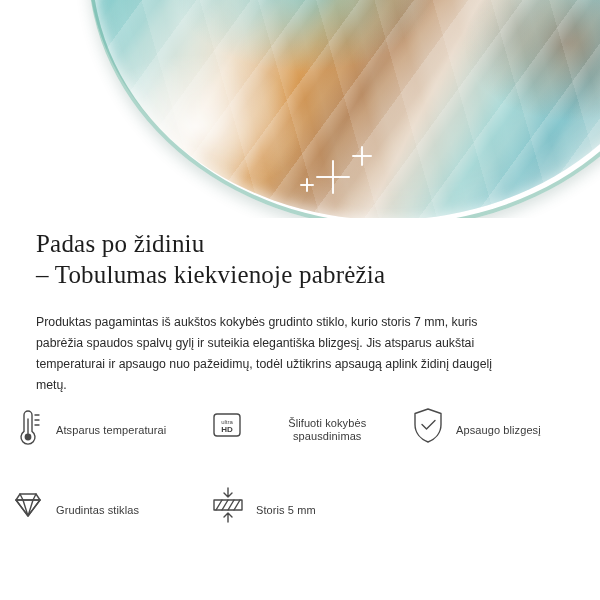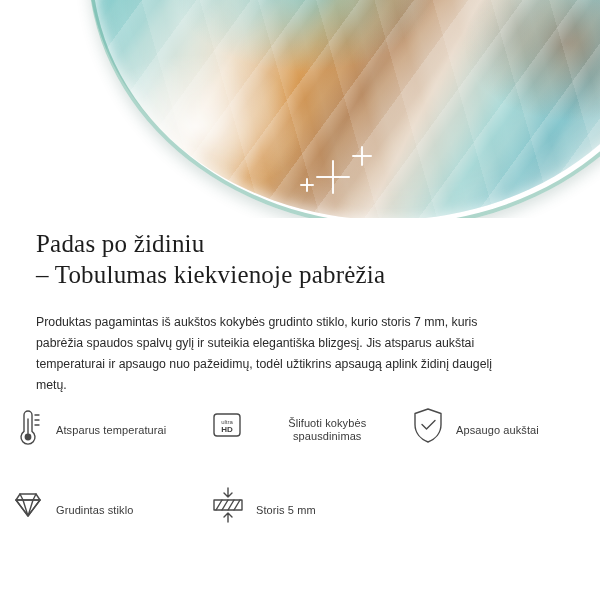--- a/index.html
+++ b/index.html
@@ -244,32 +244,32 @@
       <div class="feature-label">Šlifuoti kokybės spausdinimas</div>
     </div>
 
     <div class="feature">
       <div class="feature-icon">
         <svg width="40" height="44" viewBox="0 0 40 44">
           <path class="icon-stroke" d="M20 6l13 4.5v11c0 8.4-5.6 14.6-13 17.5-7.4-2.9-13-9.1-13-17.5v-11L20 6z"></path>
           <path class="icon-stroke" d="M14 21.5l4.5 4.5L27 17.5"></path>
         </svg>
       </div>
-      <div class="feature-label">Apsaugo aukštai</div>
+      <div class="feature-label">Apsaugo blizgesį</div>
     </div>
 
     <div class="feature">
       <div class="feature-icon">
         <svg width="44" height="40" viewBox="0 0 44 40">
           <path class="icon-stroke" d="M10 15h24l-12 16L10 15z"></path>
           <path class="icon-stroke" d="M14 9h16l4 6H10l4-6z"></path>
           <path class="icon-stroke" d="M10 15l12 16 12-16M17 15l5 16M27 15l-5 16M14 9l3 6M30 9l-3 6"></path>
         </svg>
       </div>
-      <div class="feature-label">Grudintas stiklo</div>
+      <div class="feature-label">Grudintas stiklas</div>
     </div>
 
 
     <div class="feature">
       <div class="feature-icon">
         <svg width="44" height="44" viewBox="0 0 44 44">
           <path class="icon-stroke" d="M22 5v9M22 14l-4-4M22 14l4-4"></path>
           <path class="icon-stroke" d="M22 39v-9M22 30l-4 4M22 30l4 4"></path>
           <rect class="icon-stroke" x="8" y="17" width="28" height="10"></rect>
           <path class="icon-stroke" d="M10 27l6-10M16 27l6-10M22 27l6-10M28 27l6-10"></path>

